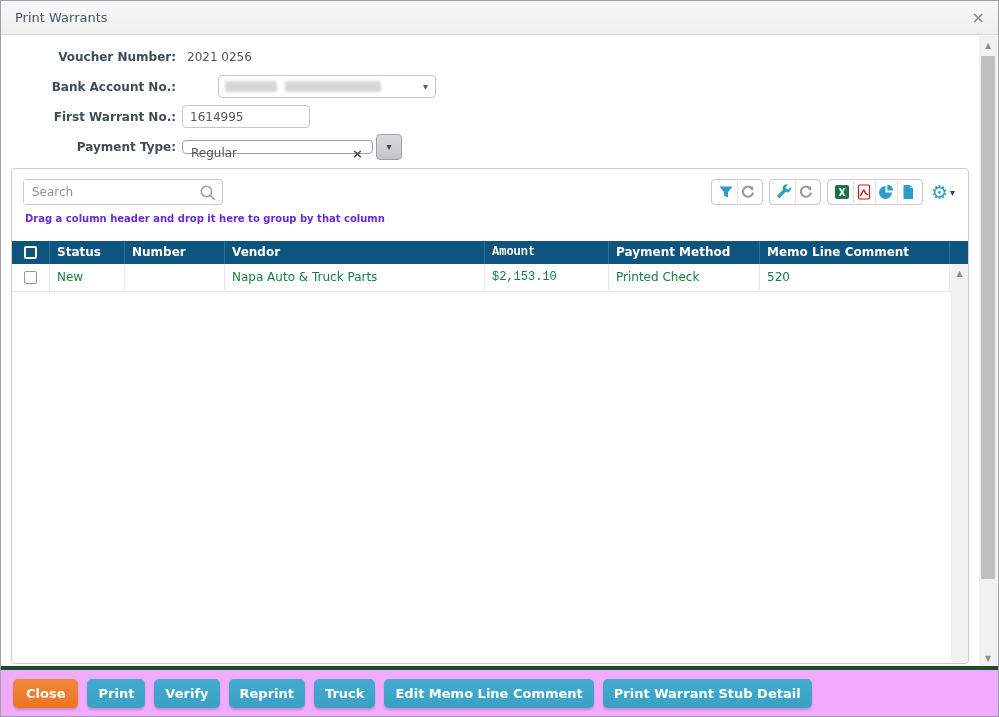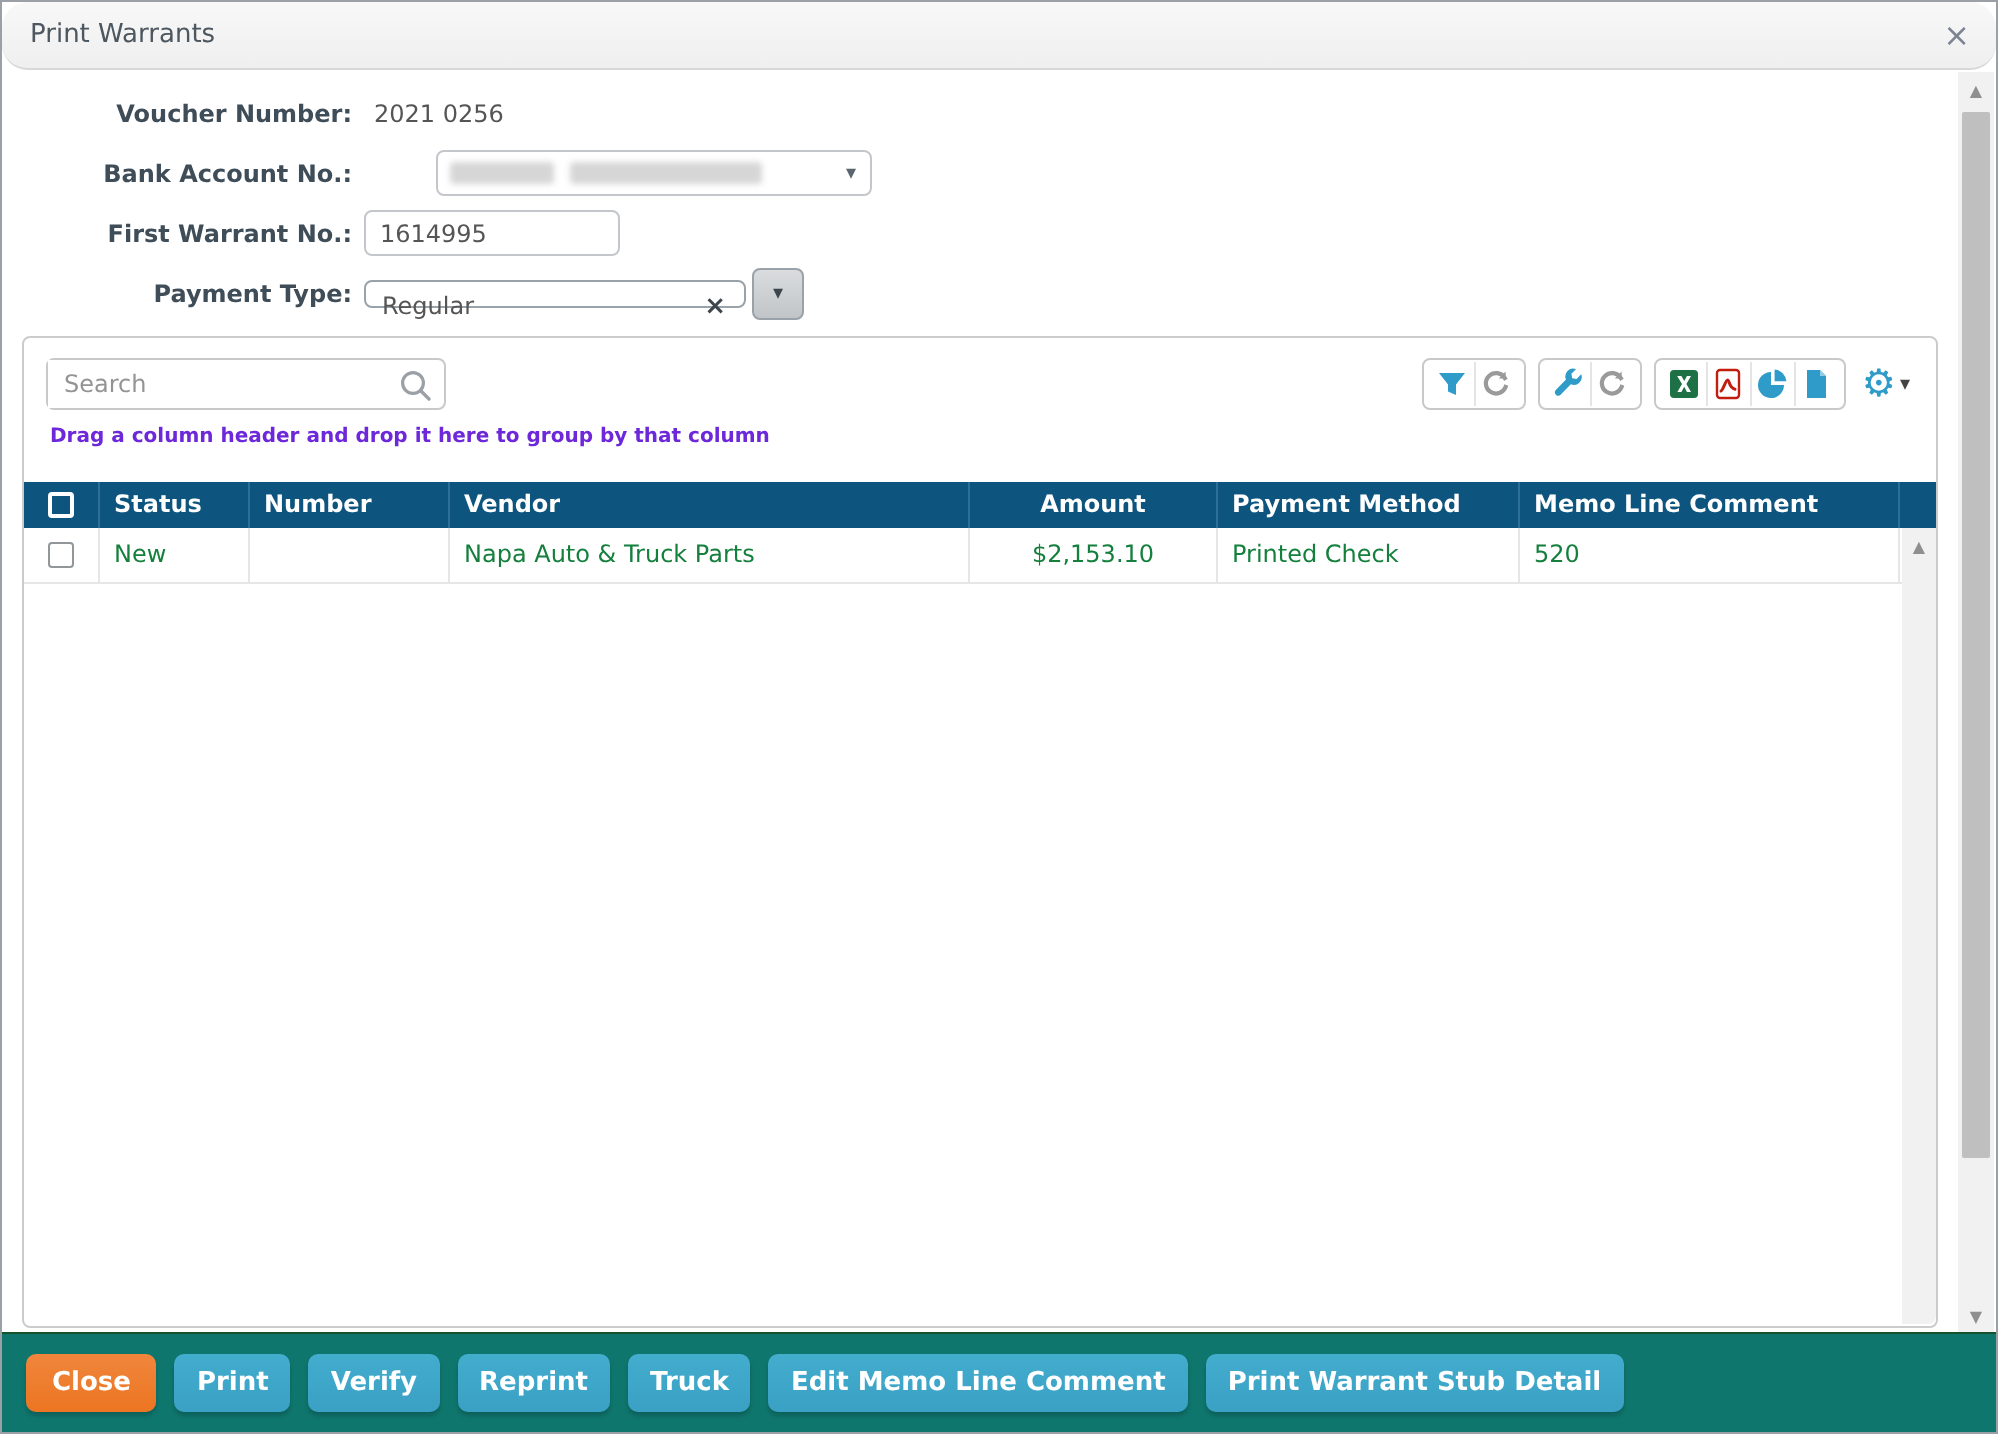--- a/index.html
+++ b/index.html
@@ -1,20 +1,20 @@
 <!DOCTYPE html>
 <html><head>
 <meta charset="utf-8">
 <style>
   * { margin:0; padding:0; box-sizing:border-box; }
   html,body { width:999px; height:717px; font-family:"DejaVu Sans", sans-serif; background:#fff; }
   .dialog { position:absolute; left:0; top:0; width:999px; height:717px; border:1px solid #9aa0a5; background:#fff; overflow:hidden; }
 
   
-  .titlebar { position:absolute; left:0; top:0; right:0; height:34px; background:linear-gradient(#f8f8f8,#efefef); border-bottom:1px solid #d8d8d8;border-radius:13px; }
+  .titlebar { position:absolute; left:0; top:0; right:0; height:34px; background:linear-gradient(#f8f8f8,#efefef); border-bottom:1px solid #d8d8d8; }
   .titlebar .title { position:absolute; left:14px; top:9px; font-size:13px; color:#4d5760; }
   .titlebar .close-x { position:absolute; right:13px; top:7px; font-size:16px; color:#7b8591; cursor:pointer; line-height:20px; }
 
   
   .frow { position:absolute; left:0; display:flex; align-items:center; }
   .flabel { width:178px; text-align:right; font-weight:bold; font-size:12px; color:#3f4d59; padding-right:3px; }
   .fvalue { font-size:12px; color:#555; padding-left:8px; }
   .combo { position:relative; margin-left:3px; background:#fff; border:1px solid #c3c7cb; border-radius:4px; }
   .combo .caret { position:absolute; right:7px; top:50%; transform:translateY(-52%); font-size:10px; color:#5a6570; }
   .blob { position:absolute; top:5px; height:11px; background:#d6d6d6; border-radius:2px; filter:blur(1.5px); }
@@ -44,36 +44,36 @@
 
   
   .grid { position:absolute; left:0; top:72px; width:956px; bottom:0; }
   .ghead { display:flex; height:23px; background:#0D547E; }
   .ghead .cell { color:#fff; font-weight:bold; font-size:12px; line-height:23px; padding:0 7px; border-right:1px solid #2d6f97; overflow:hidden; white-space:nowrap; cursor:pointer; }
   .grow { display:flex; height:28px; background:#fff; border-bottom:1px solid #e6e6e6; }
   .grow .cell { font-size:12px; color:#15803d; line-height:27px; padding:0 7px; border-right:1px solid #e6e6e6; overflow:hidden; white-space:nowrap; }
   .c-check { width:38px; display:flex; align-items:center; justify-content:center; border-right:1px solid #2d6f97; }
   .grow .c-check { border-right:1px solid #e6e6e6; }
   .c-status { width:75px; } .c-number { width:100px; text-align:left; } .c-vendor { width:260px; }
-  .c-amount { width:124px; text-align:center; } .c-method { width:151px; } .c-memo { width:190px; }
+  .c-amount { width:124px; text-align:left;font-family:Liberation Mono, monospace; } .c-method { width:151px; } .c-memo { width:190px; }
   .c-fill { flex:1; border-right:none !important; }
   .hcheckbox { width:13px; height:13px; border:2px solid #fff; border-radius:2px; background:transparent; cursor:pointer; }
   .rcheckbox { width:13px; height:13px; border:1px solid #919699; border-radius:2px; background:#fff; cursor:pointer; }
 
   .inner-scroll { position:absolute; right:0; top:95px; width:17px; bottom:1px; background:#f1f1f1; border-bottom-right-radius:4px; }
   .inner-scroll .up { position:absolute; top:5px; left:0; right:0; text-align:center; font-size:8px; color:#8f8f8f; cursor:pointer; }
 
   
   .outer-scroll { position:absolute; left:978px; top:35px; width:18px; height:632px; background:#f1f1f1; }
   .outer-scroll .arrow { position:absolute; left:0; right:0; text-align:center; font-size:8px; color:#8f8f8f; cursor:pointer; }
   .outer-scroll .up { top:5px; } .outer-scroll .down { bottom:5px; }
   .outer-scroll .thumb { position:absolute; left:2px; top:20px; width:14px; height:523px; background:#bfbfbf; border-radius:1px; cursor:grab; }
 
   
-  .footer { position:absolute; left:0; right:0; bottom:0; height:50px; background:#0f766e; border-top:1px solid #14532d; display:flex; align-items:center; padding-left:12px; gap:9px; }
+  .footer { position:absolute; left:0; right:0; bottom:0; height:50px; background:#f0abfc; border-top:4px solid #14532d; display:flex; align-items:center; padding-left:12px; gap:9px; }
   .btn { height:29px; border:none; border-radius:5px; color:#fff; font-family:"DejaVu Sans",sans-serif; font-weight:bold; font-size:13px; padding:0 11px; cursor:pointer; box-shadow:0 2px 2px rgba(0,0,0,0.18); }
   .btn.teal { background:linear-gradient(#43adce,#3aa0c4); }
   .btn.orange { background:linear-gradient(#f0863c,#ec7522); padding:0 13px; }
 </style>
 </head>
 <body>
 
 <div class="dialog">
 
   <div class="titlebar">

